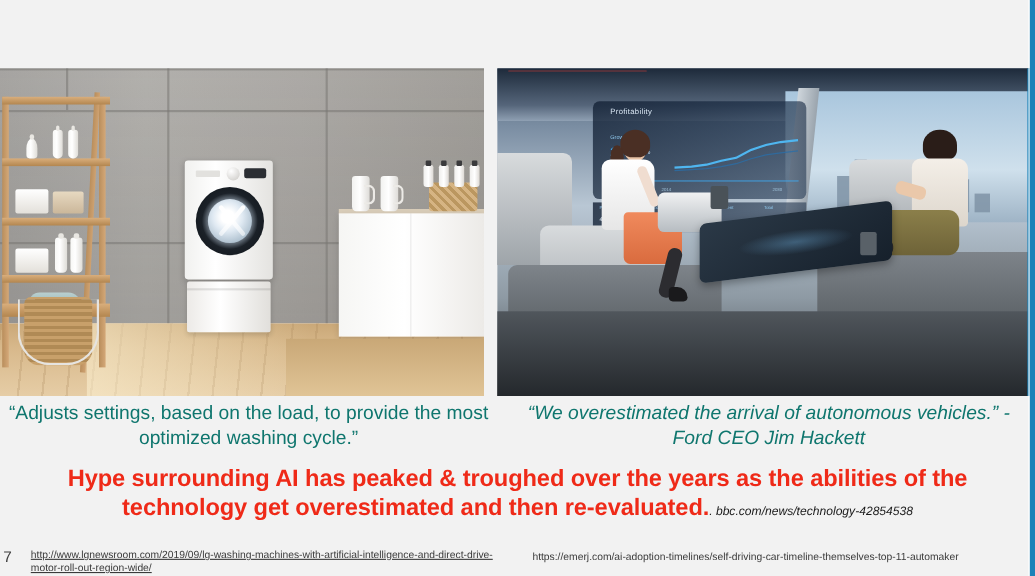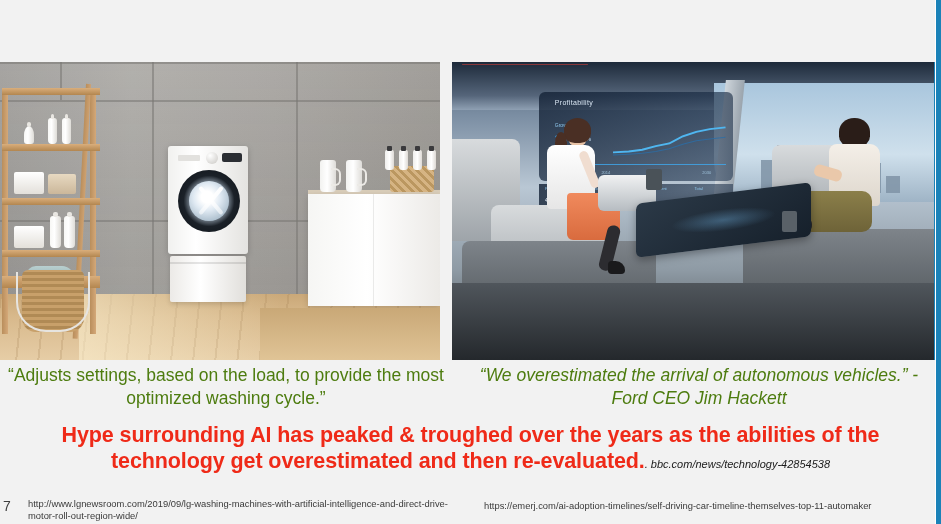--- a/index.html
+++ b/index.html
@@ -190,21 +190,21 @@
   .p-body { position: absolute; border-radius: 8px 10px 4px 4px; }
   .p-leg  { position: absolute; border-radius: 6px; }
   .blue-edge { position: absolute; right: 0; top: 0; width: 3px; height: 100%;
                background: #1b82b8; }
 
   
   .caption {
     position: absolute;
     font-size: 17.5px;
     line-height: 23px;
-    color: #4d7c0f;
+    color: #0f766e;
     text-align: center;
   }
   #caption-left  { left: 0px;   top: 364px; width: 452px; }
   #caption-right { left: 460px; top: 364px; width: 478px; font-style: italic; }
 
   
   #redtext {
     position: absolute;
     left: 8px; top: 422px; width: 925px;
     text-align: center;
@@ -226,21 +226,21 @@
   #page-number {
     position: absolute; left: 3px; top: 498px;
     font-size: 14px; color: #3f3f3f;
   }
   .source {
     position: absolute;
     font-size: 9.4px;
     line-height: 12px;
     color: #3a3a3a;
   }
-  #source-left  { left: 28px;  top: 498px; width: 430px; }
+  #source-left  { left: 28px;  top: 498px; width: 430px; text-decoration: underline; }
   #source-right { left: 484px; top: 500px; width: 450px; text-align: left; }
 
   #right-scrollbar {
     position: absolute; right: 0; top: 0; width: 5px; height: 524px;
     background: #1b82b8;
   }
   #right-scrollbar::after {
     content: ""; position: absolute; left: -1px; top: 0; width: 1px; height: 100%;
     background: #ffffff;
   }

